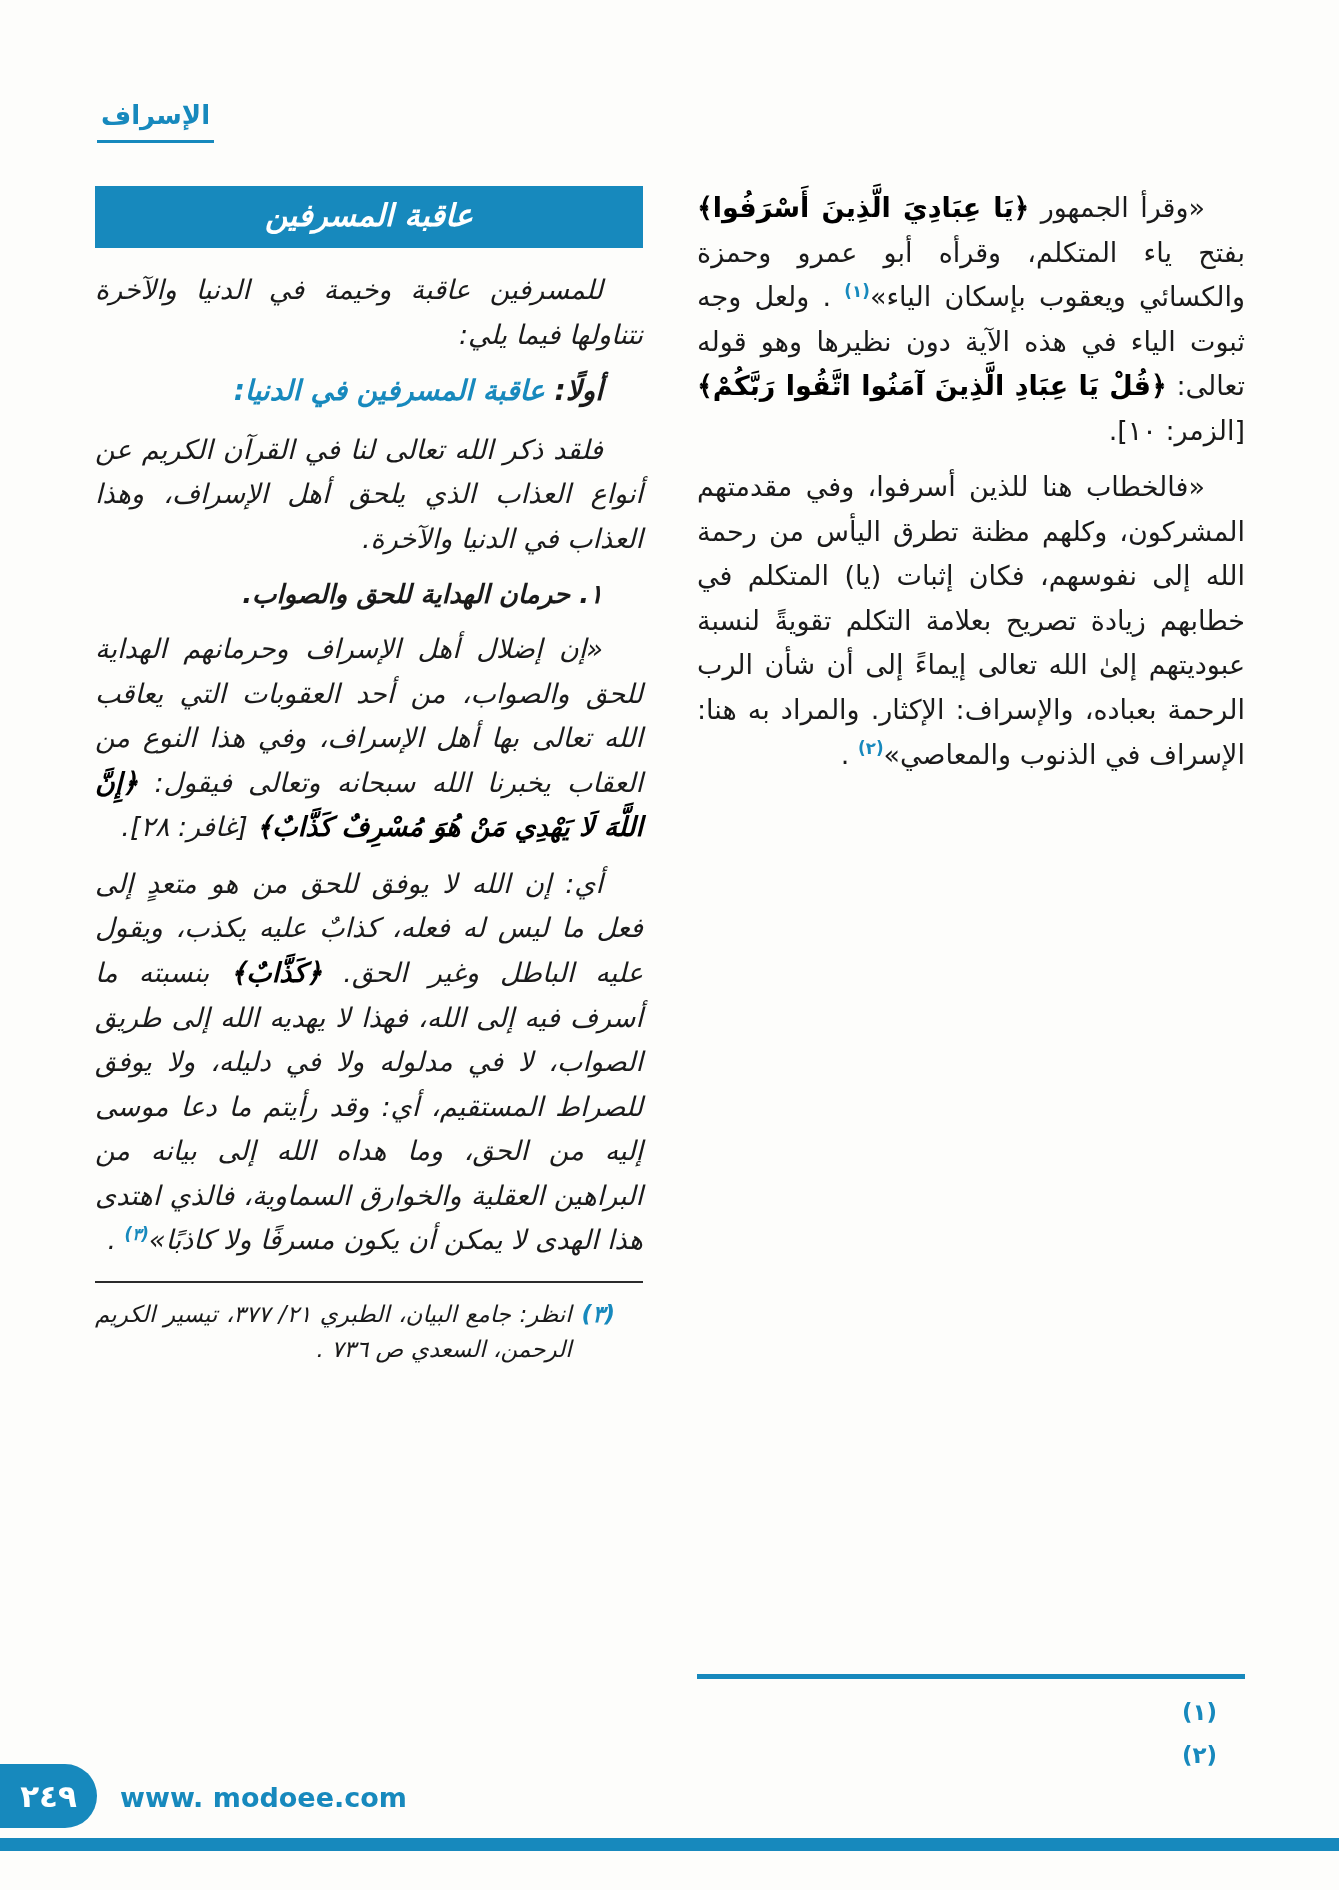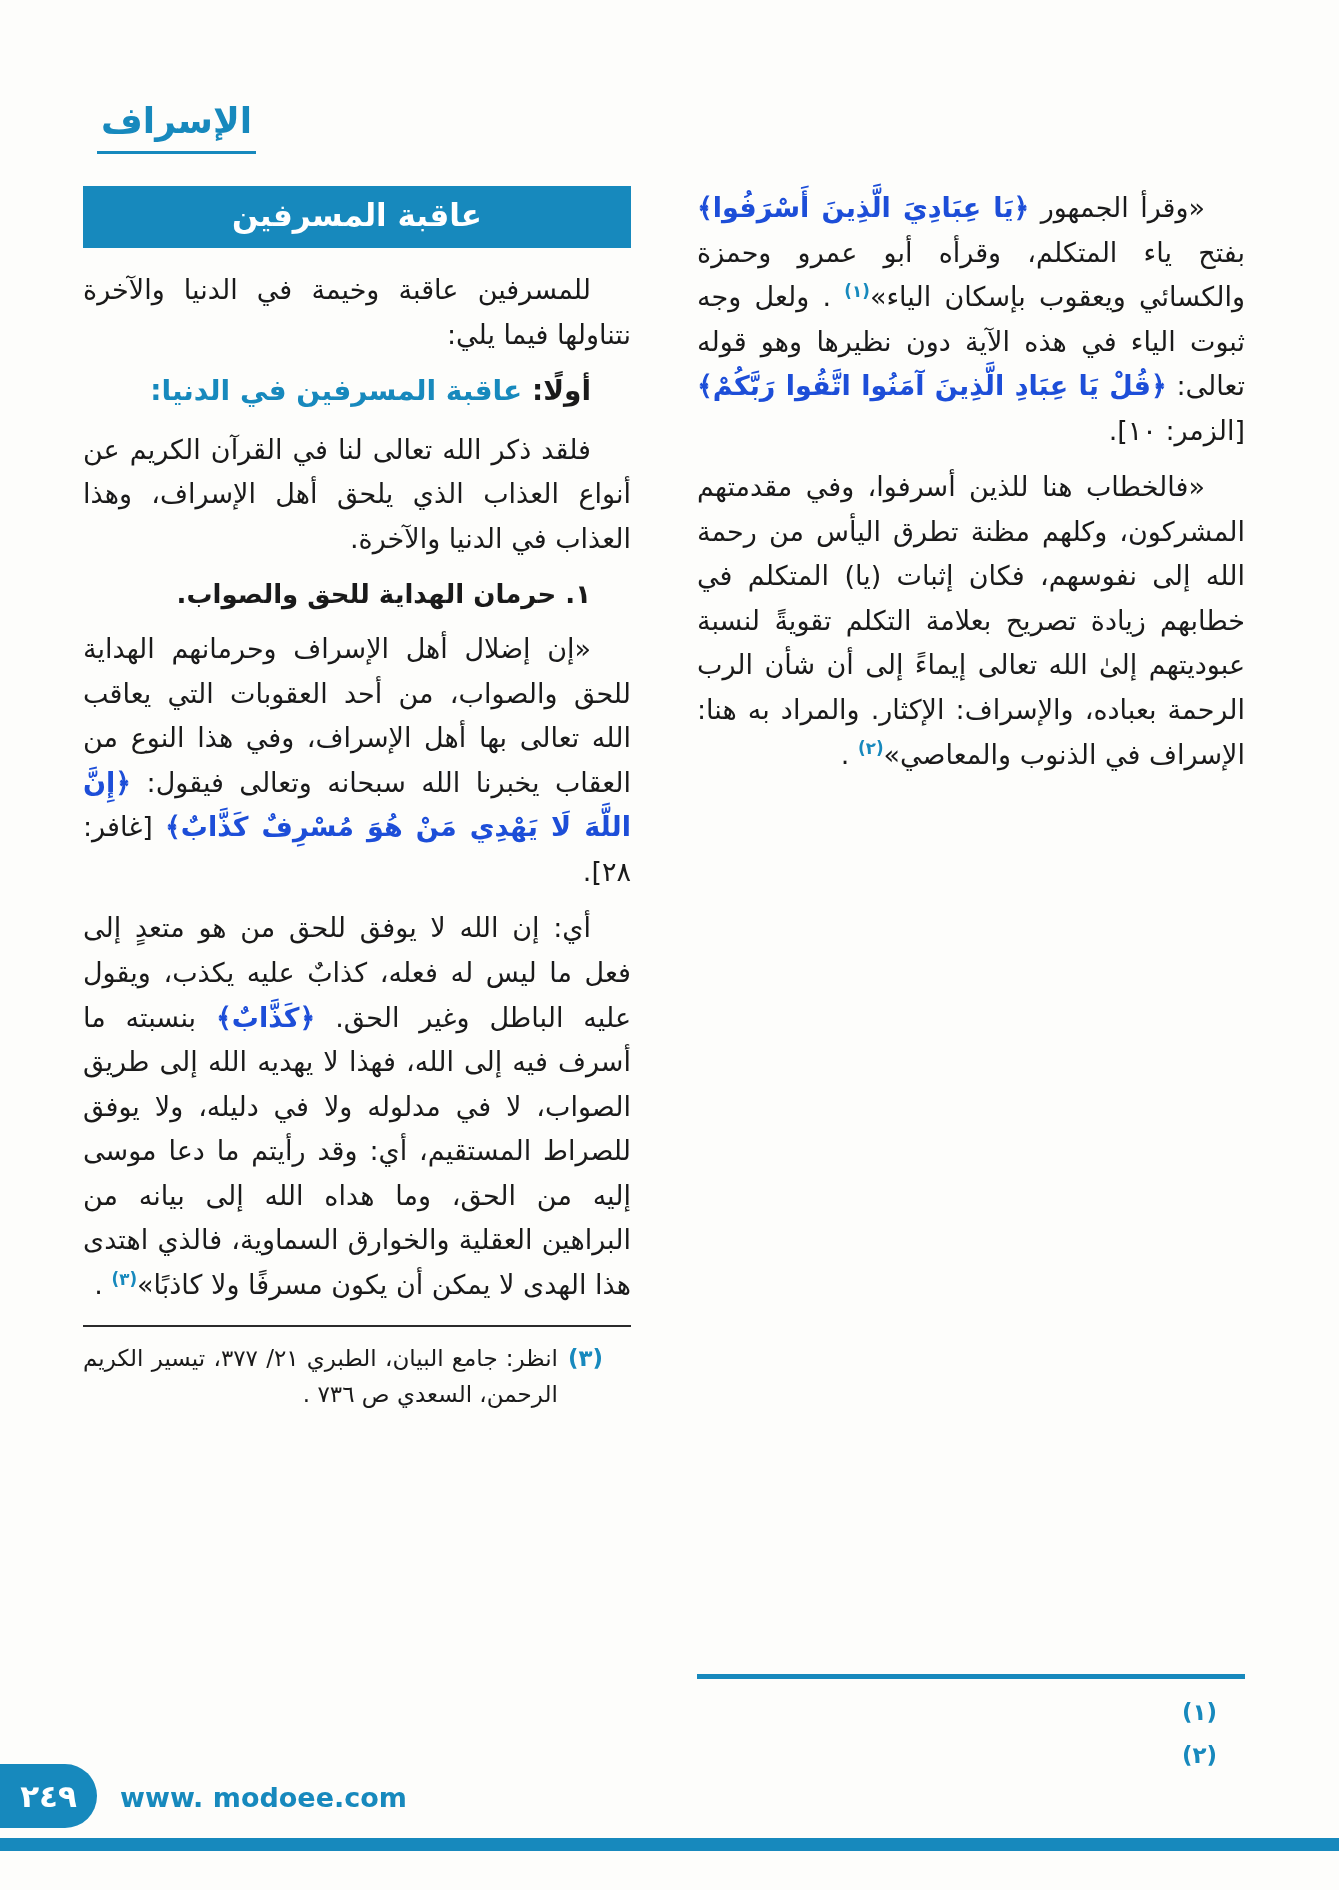--- a/index.html
+++ b/index.html
@@ -8,37 +8,37 @@
     position:relative;
     width:1339px; height:1890px;
     background:#fdfdfb;
     font-family:"DejaVu Sans", sans-serif;
     color:#1a1a1a;
     overflow:hidden;
   }
   
   .running-head {
     position:absolute; top:100px; left:97px;
-    color:#1789bd; font-size:36px; font-weight:bold;
+    color:#1789bd; font-size:26px; font-weight:bold;
     direction:rtl;
     padding:0 4px 10px 4px;
     border-bottom:3px solid #1789bd;
     min-width:85px; text-align:right;
   }
   
   .col { position:absolute; width:548px; direction:rtl; }
   .col-right { top:186px; right:94px; height:1596px; }
-  .col-left  { top:186px; left:83px; }
+  .col-left  { top:186px; left:95px;font-style:italic; }
 
   .body-par {
     font-size:27px; line-height:1.65;
     text-align:justify; text-indent:40px;
     margin-bottom:12px;
   }
-  .quran { color:#1d4ed8; font-weight:bold; }
+  .quran { color:#000000; font-weight:bold; }
   .fn-ref {
     color:#1789bd; font-weight:bold;
     font-size:0.62em; position:relative; top:-0.55em;
     white-space:nowrap;
   }
 
   
   .section-title-box {
     background:#1789bd; color:#ffffff;
     font-size:31px; font-weight:bold; text-align:center;

